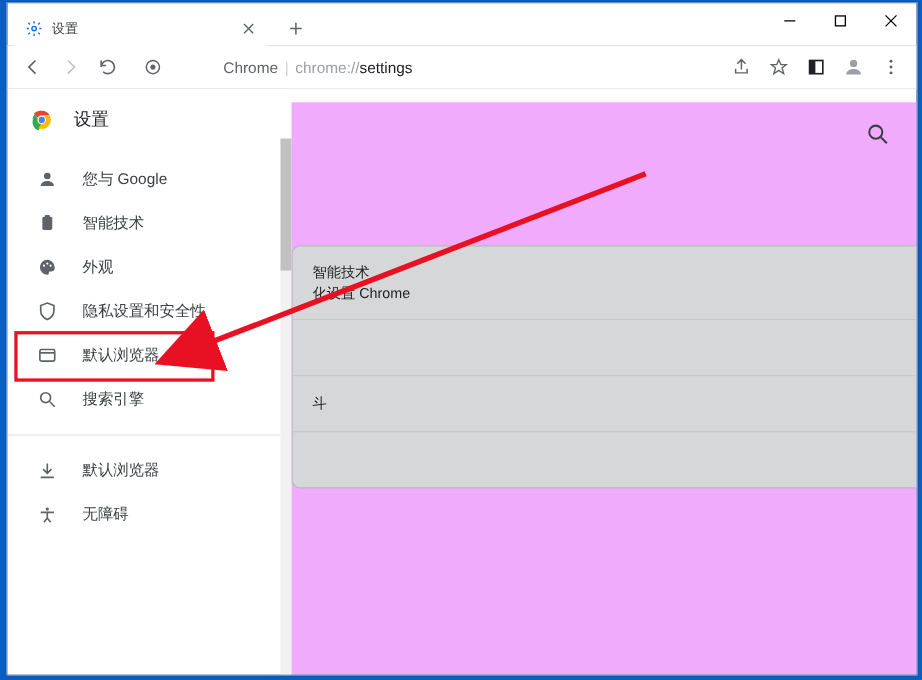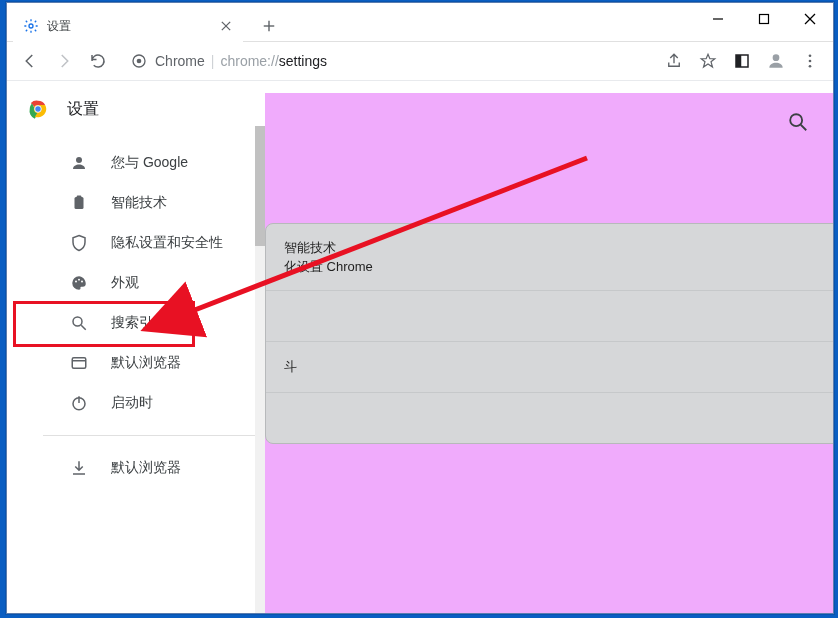--- a/index.html
+++ b/index.html
@@ -14,36 +14,36 @@
   .tabstrip{position:absolute;top:6px;left:6px;display:flex;align-items:center;height:34px;}
   .tab{display:flex;align-items:center;background:#fff;border-radius:8px 8px 0 0;height:34px;padding:0 10px;min-width:210px;position:relative;}
   .tab .favicon{width:16px;height:16px;margin-right:8px;display:flex;align-items:center;justify-content:center;}
   .tab .tab-title{font-size:12px;color:#3c4043;}
   .tab .tab-close{position:absolute;right:8px;top:8px;width:18px;height:18px;display:flex;align-items:center;justify-content:center;color:#5f6368;}
   .newtab{width:28px;height:28px;display:flex;align-items:center;justify-content:center;margin-left:12px;color:#5f6368;}
   
   .toolbar{height:38px;border-top:1px solid #e0e0e0;border-bottom:1px solid #e8eaed;display:flex;align-items:center;padding:0 6px;background:#fff;}
   .tb-btn{width:34px;height:34px;display:flex;align-items:center;justify-content:center;color:#5f6368;border-radius:50%;}
   .tb-btn.disabled{color:#bfc2c6;}
-  .omnibox{flex:1;height:30px;border-radius:15px;background:#fff;display:flex;align-items:center;padding:0 10px;margin:0 6px;}
+  .omnibox{flex:1;height:30px;border-radius:15px;background:#fff;display:flex;align-items:center;padding:0 10px;margin:0 6px;gap:48px;}
   .omnibox .lock{width:16px;height:16px;margin-right:8px;color:#5f6368;}
   .omnibox .url{font-size:14px;color:#9aa0a6;}
   .omnibox .url .chrome-lbl{color:#5f6368;}
   .omnibox .url .sep{margin:0 6px;color:#cfd2d6;}
   .omnibox .url .path{color:#202124;}
   .right-icons{display:flex;align-items:center;}
   
   .content{position:absolute;top:78px;left:0;right:0;bottom:0;display:flex;}
   .sidebar{width:258px;background:#fff;display:flex;flex-direction:column;position:relative;}
   .sidebar-scroll{position:absolute;right:0;top:45px;bottom:0;width:10px;background:#f1f1f1;}
   .sidebar-thumb{position:absolute;right:0;top:0;width:10px;height:120px;background:#c1c1c1;}
   .sb-header{display:flex;align-items:center;height:56px;padding:0 20px;}
   .chrome-logo{width:22px;height:22px;margin-right:18px;}
   .sb-title{font-size:16px;color:#202124;}
-  .sb-list{padding-top:6px;margin-left:36px;}
+  .sb-list{padding-top:6px;}
   .sb-item{display:flex;align-items:center;height:40px;padding:0 20px 0 26px;color:#3c4043;font-size:14px;cursor:pointer;}
   .sb-item .ic{width:20px;height:20px;margin-right:22px;color:#5f6368;display:flex;align-items:center;justify-content:center;}
   .sb-sep{height:1px;background:#e0e0e0;margin:12px 0;}
   .sb-highlight{position:absolute;border:3px solid #e81123;left:6px;top:220px;width:176px;height:40px;pointer-events:none;}
   .main{flex:1;background:#f0abfc;position:relative;overflow:hidden;margin-top:12px;}
   .search-btn{position:absolute;right:22px;top:18px;width:24px;height:24px;color:#3c4043;}
   .card{position:absolute;left:0;top:130px;width:750px;background:#d6d7d9;border:1px solid #b7b9bb;border-radius:8px;overflow:hidden;}
   .card-row{height:50px;display:flex;align-items:center;padding:0 18px;justify-content:space-between;color:#1f1f1f;font-size:13px;border-bottom:1px solid #c6c8ca;}
   .card-row:last-child{border-bottom:none;}
   .card-top{height:66px;}
@@ -196,73 +196,73 @@
                 <svg viewBox="0 0 24 24" width="18" height="18">
                   <rect x="6" y="4" width="12" height="16" rx="2" fill="#5f6368"></rect>
                   <rect x="9" y="2" width="6" height="4" rx="1" fill="#5f6368"></rect>
                 </svg>
               </span>
             <span>智能技术</span>
           </div>
           <div class="sb-item">
             <span class="ic">
                 <svg viewBox="0 0 24 24" width="18" height="18">
-                  <path d="M12 2l8 3v6c0 5-3.5 9-8 11-4.5-2-8-6-8-11V5z" fill="none" stroke="#5f6368" stroke-width="2"></path>
-                </svg>
-              </span>
-            <span>隐私设置和安全性</span>
-          </div>
-          <div class="sb-item">
-            <span class="ic">
-                <svg viewBox="0 0 24 24" width="18" height="18">
                   <path d="M12 3a9 9 0 1 0 0 18c1.5 0 2-1 2-2s-.5-2 1-2h2a4 4 0 0 0 4-4c0-5-4-10-9-10z" fill="#5f6368"></path>
                   <circle cx="8" cy="10" r="1.3" fill="#fff"></circle>
                   <circle cx="12" cy="7.5" r="1.3" fill="#fff"></circle>
                   <circle cx="16" cy="10" r="1.3" fill="#fff"></circle>
                 </svg>
               </span>
             <span>外观</span>
           </div>
           <div class="sb-item">
             <span class="ic">
                 <svg viewBox="0 0 24 24" width="18" height="18">
+                  <path d="M12 2l8 3v6c0 5-3.5 9-8 11-4.5-2-8-6-8-11V5z" fill="none" stroke="#5f6368" stroke-width="2"></path>
+                </svg>
+              </span>
+            <span>隐私设置和安全性</span>
+          </div>
+          <div class="sb-item">
+            <span class="ic">
+                <svg viewBox="0 0 24 24" width="18" height="18">
+                  <rect x="3" y="5" width="18" height="14" rx="2" fill="none" stroke="#5f6368" stroke-width="2"></rect>
+                  <line x1="3" y1="9" x2="21" y2="9" stroke="#5f6368" stroke-width="2"></line>
+                </svg>
+              </span>
+            <span>默认浏览器</span>
+          </div>
+          <div class="sb-item">
+            <span class="ic">
+                <svg viewBox="0 0 24 24" width="18" height="18">
                   <circle cx="10" cy="10" r="6" fill="none" stroke="#5f6368" stroke-width="2"></circle>
                   <line x1="15" y1="15" x2="21" y2="21" stroke="#5f6368" stroke-width="2"></line>
                 </svg>
               </span>
             <span>搜索引擎</span>
           </div>
-          <div class="sb-item">
-            <span class="ic">
-                <svg viewBox="0 0 24 24" width="18" height="18">
-                  <rect x="3" y="5" width="18" height="14" rx="2" fill="none" stroke="#5f6368" stroke-width="2"></rect>
-                  <line x1="3" y1="9" x2="21" y2="9" stroke="#5f6368" stroke-width="2"></line>
+
+          <div class="sb-sep"></div>
+
+          <div class="sb-item">
+            <span class="ic">
+                <svg viewBox="0 0 24 24" width="18" height="18">
+                  <path d="M12 3v12M7 10l5 5 5-5M4 20h16" fill="none" stroke="#5f6368" stroke-width="2"></path>
                 </svg>
               </span>
             <span>默认浏览器</span>
           </div>
           <div class="sb-item">
             <span class="ic">
                 <svg viewBox="0 0 24 24" width="18" height="18">
-                  <circle cx="12" cy="13" r="8" fill="none" stroke="#5f6368" stroke-width="2"></circle>
-                  <line x1="12" y1="3" x2="12" y2="12" stroke="#5f6368" stroke-width="2"></line>
-                </svg>
-              </span>
-            <span>启动时</span>
-          </div>
-
-          <div class="sb-sep"></div>
-
-          <div class="sb-item">
-            <span class="ic">
-                <svg viewBox="0 0 24 24" width="18" height="18">
-                  <path d="M12 3v12M7 10l5 5 5-5M4 20h16" fill="none" stroke="#5f6368" stroke-width="2"></path>
-                </svg>
-              </span>
-            <span>默认浏览器</span>
+                  <circle cx="12" cy="5" r="2" fill="#5f6368"></circle>
+                  <path d="M4 9h16M12 9v7M8 21l4-5 4 5" fill="none" stroke="#5f6368" stroke-width="2"></path>
+                </svg>
+              </span>
+            <span>无障碍</span>
           </div>
         </div>
 
         <div class="sidebar-scroll">
           <div class="sidebar-thumb"></div>
         </div>
         <div class="sb-highlight"></div>
       </div>
 
       <div class="main">

